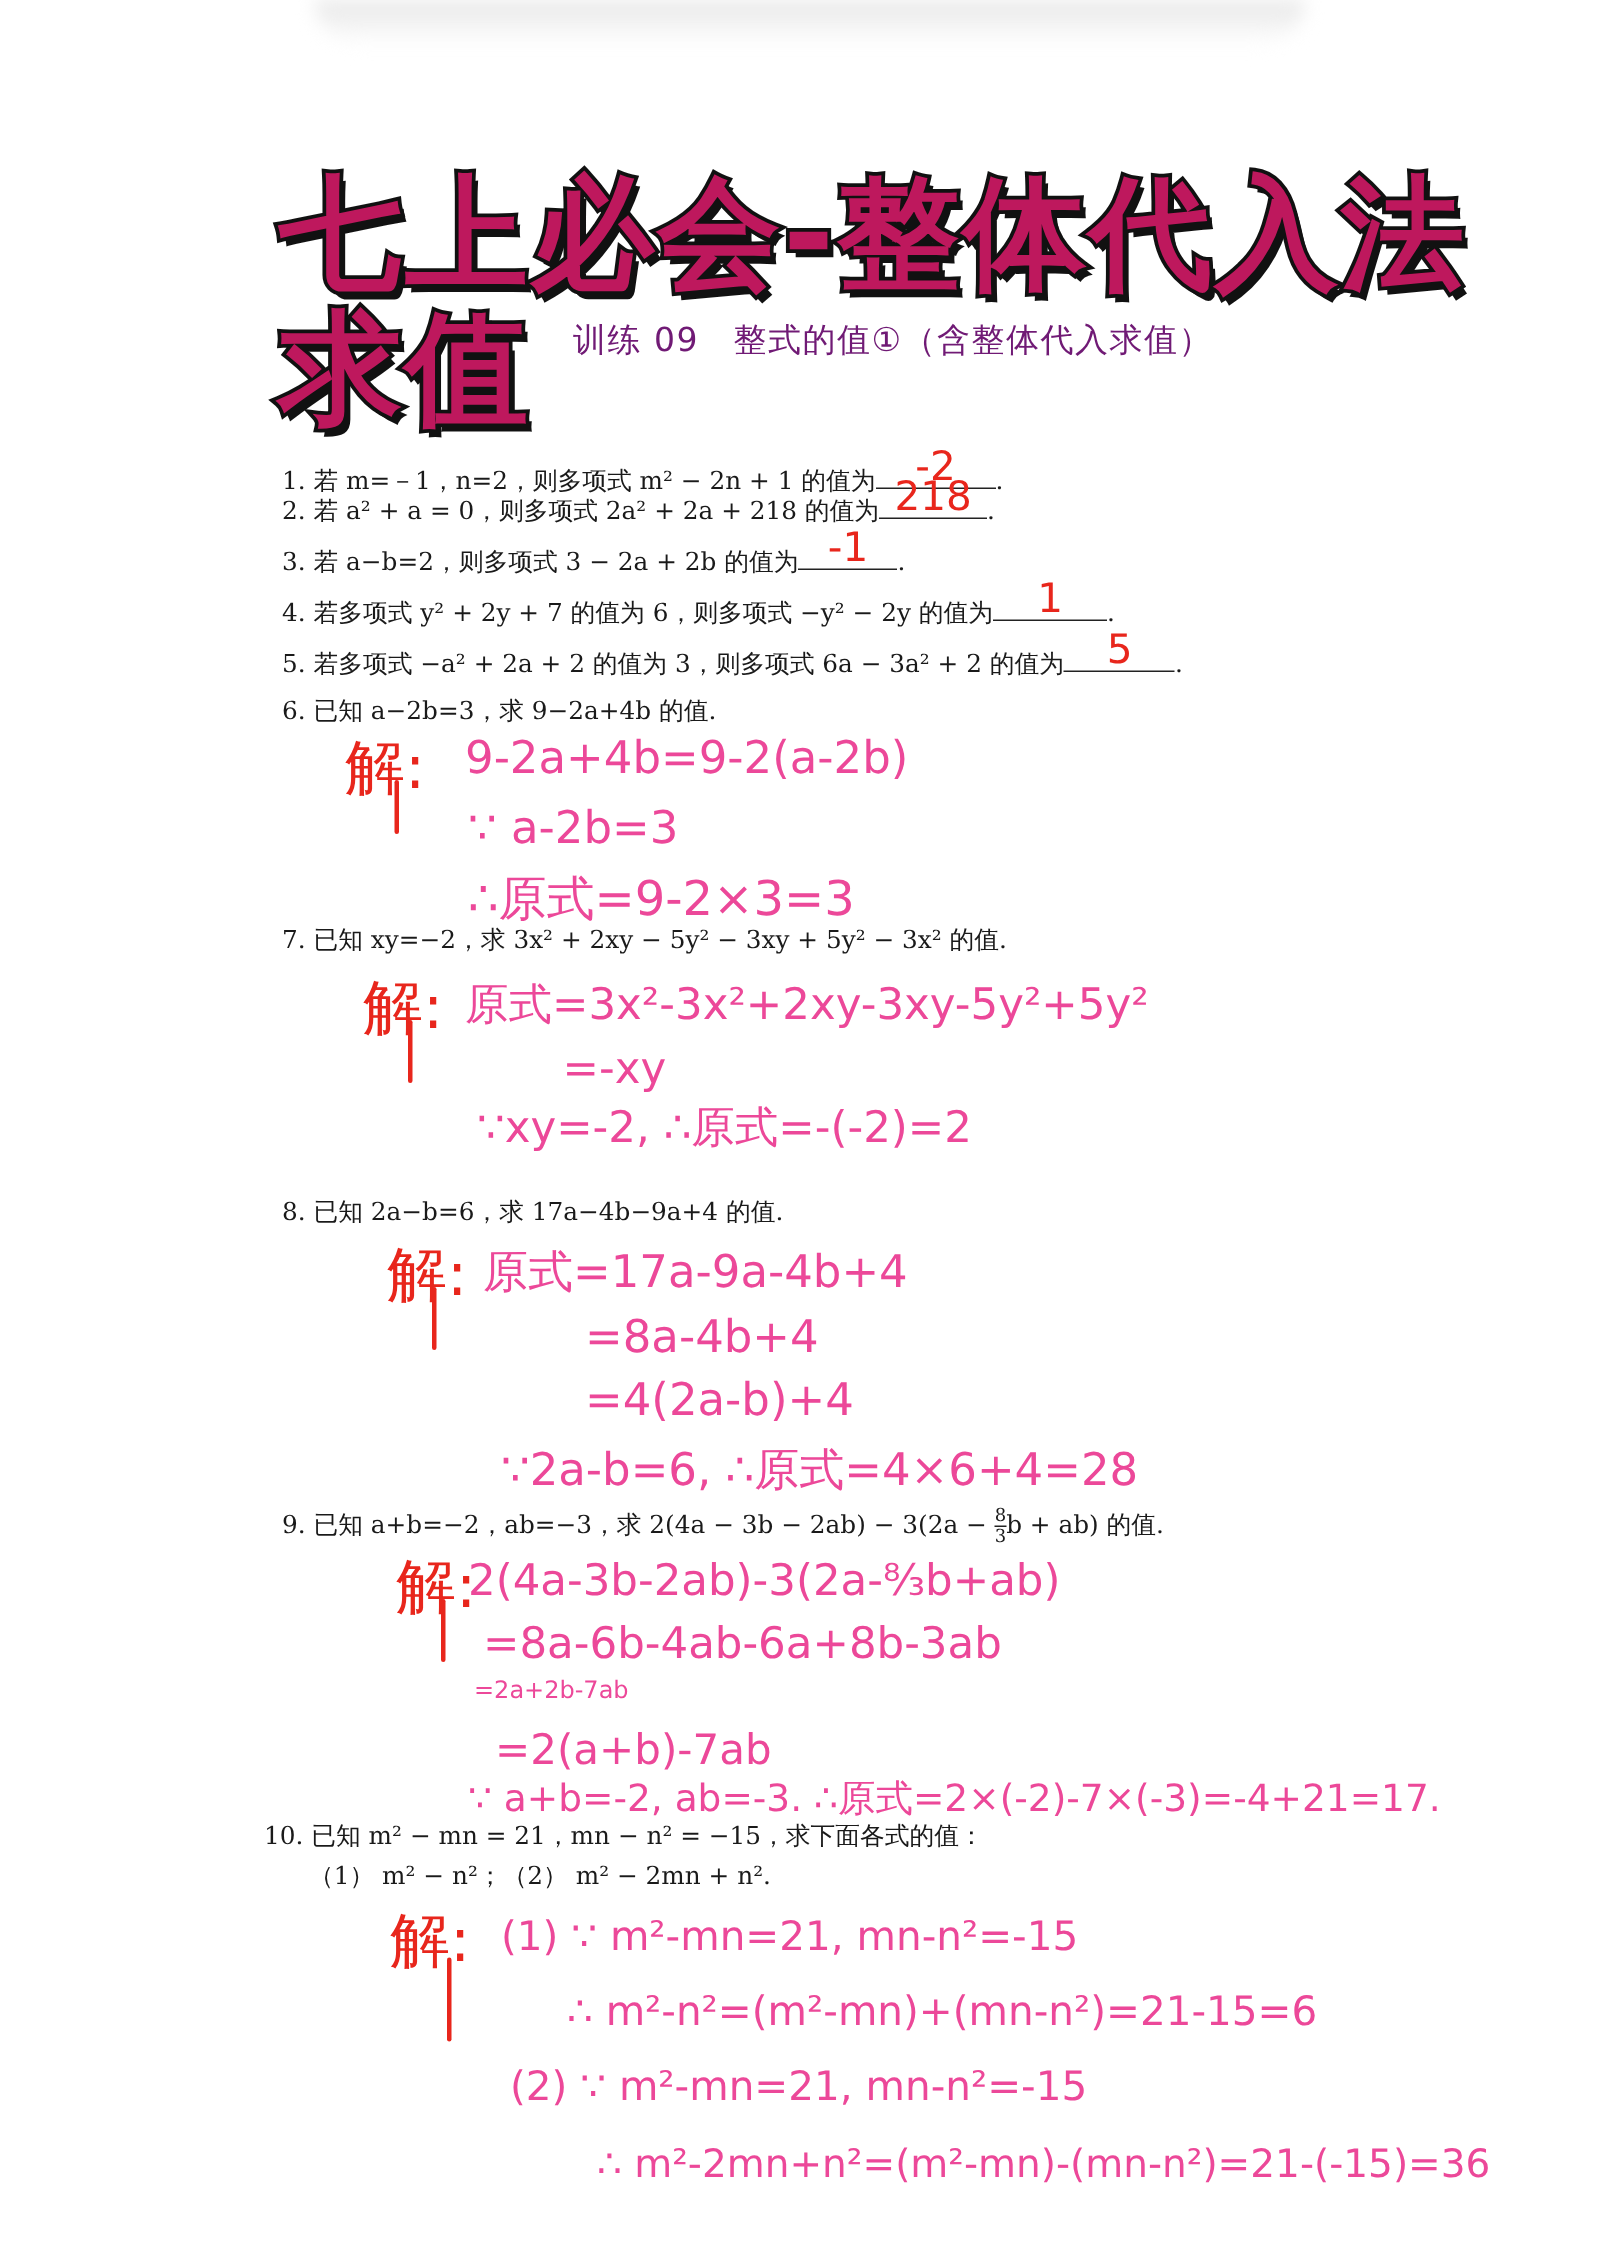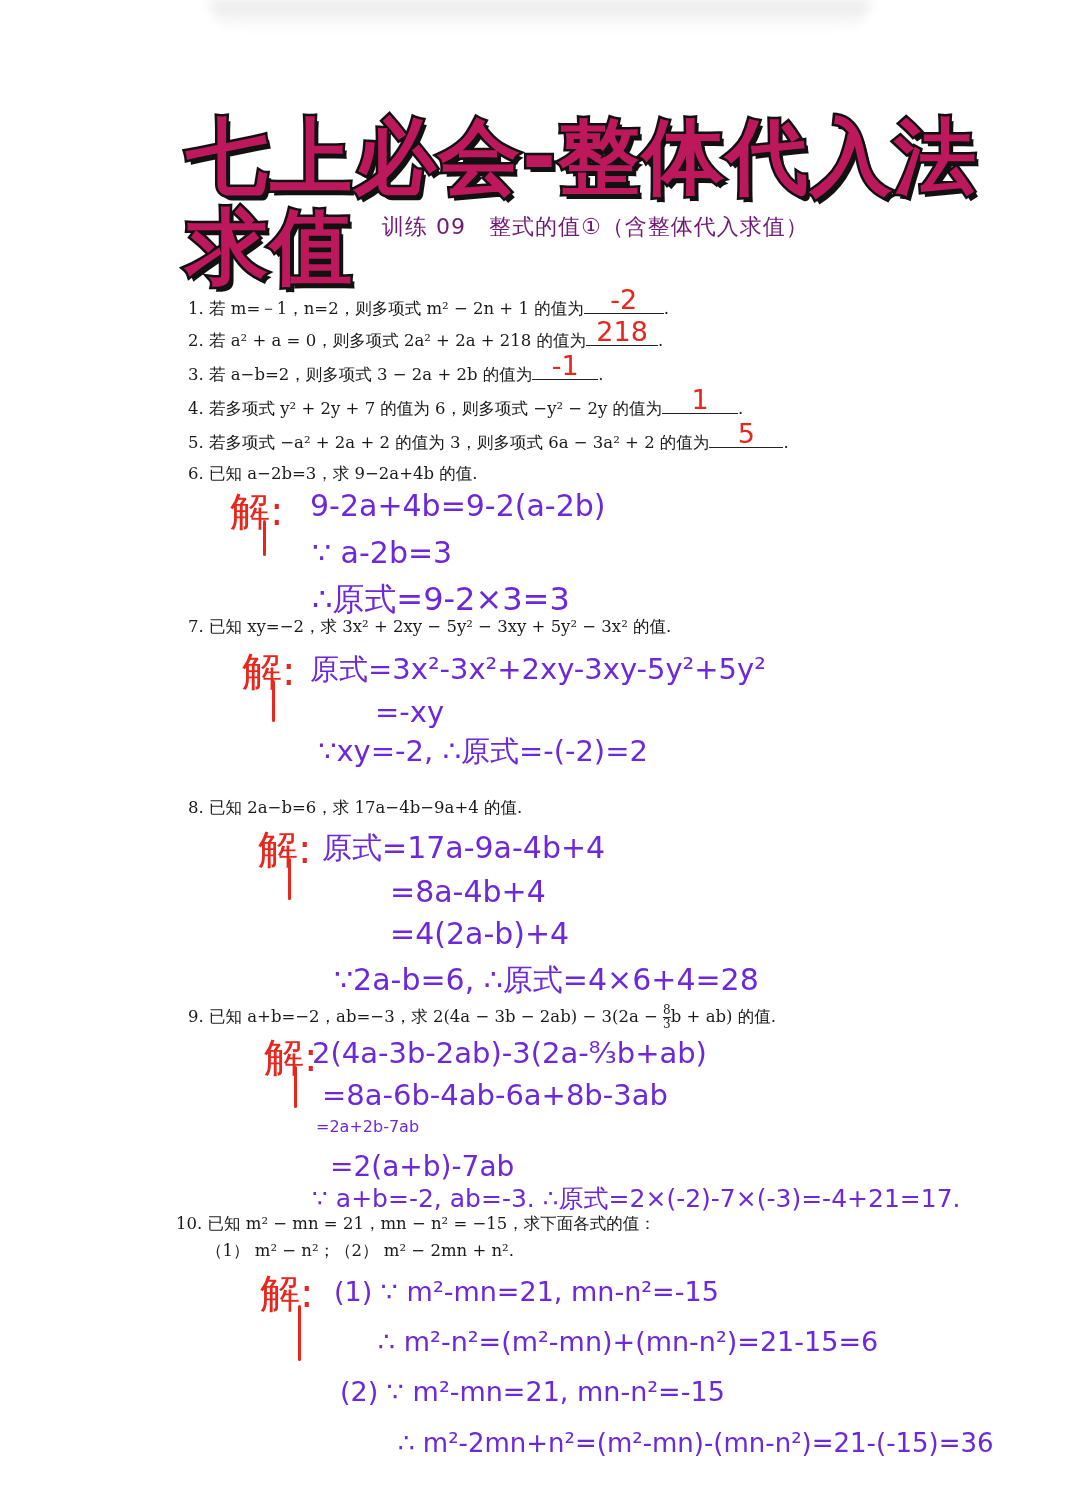--- a/index.html
+++ b/index.html
@@ -31,38 +31,38 @@
   }
   .blank {
     display: inline-block; border-bottom: 1px solid #222; min-width: 72px; position: relative; text-align: center;
     height: 18px; vertical-align: baseline;
   }
   .ans {
     position: absolute; left: 0; right: 0; bottom: 0; text-align: center;
     font-family: "DejaVu Sans", sans-serif; color: #e8261c; font-size: 27px; line-height: 27px;
   }
   .hw {
-    position: absolute; font-family: "DejaVu Sans", sans-serif; color: #6d28d9; white-space: nowrap;
+    position: absolute; font-family: "DejaVu Sans", sans-serif; color: #ec4899; white-space: nowrap;
     font-size: 28px; letter-spacing: 0px;
   }
   .jie { position: absolute; font-family: "DejaVu Sans", sans-serif; color: #e8261c; font-size: 40px; }
   .vbar { position: absolute; width: 3px; background: #e8261c; border-radius: 2px; }
   .frac { display: inline-block; vertical-align: middle; text-align: center; font-size: 12px; line-height: 13px; }
   .frac span { display: block; }
   .frac .bar { border-top: 1px solid #222; }
 </style>
 </head>
 <body>
 
 <div class="top-shadow"></div>
 
 <div class="banner">七上必会-整体代入法求值</div>
 <div class="subtitle">训练 09　整式的值①（含整体代入求值）</div>
 
-<div class="q" style="top:295px">
+<div class="q" style="top:307px">
   <span>1.</span>
   <span>若 m=－1，n=2，则多项式 m² − 2n + 1 的值为</span><span class="blank" style="min-width:80px"><span class="ans">-2</span></span><span>.</span>
 </div>
 <div class="q" style="top:327px">
   <span>2.</span>
   <span>若 a² + a = 0，则多项式 2a² + 2a + 218 的值为</span><span class="blank" style="min-width:72px"><span class="ans">218</span></span><span>.</span>
 </div>
 <div class="q" style="top:361px">
   <span>3.</span>
   <span>若 a−b=2，则多项式 3 − 2a + 2b 的值为</span><span class="blank" style="min-width:66px"><span class="ans">-1</span></span><span>.</span>

